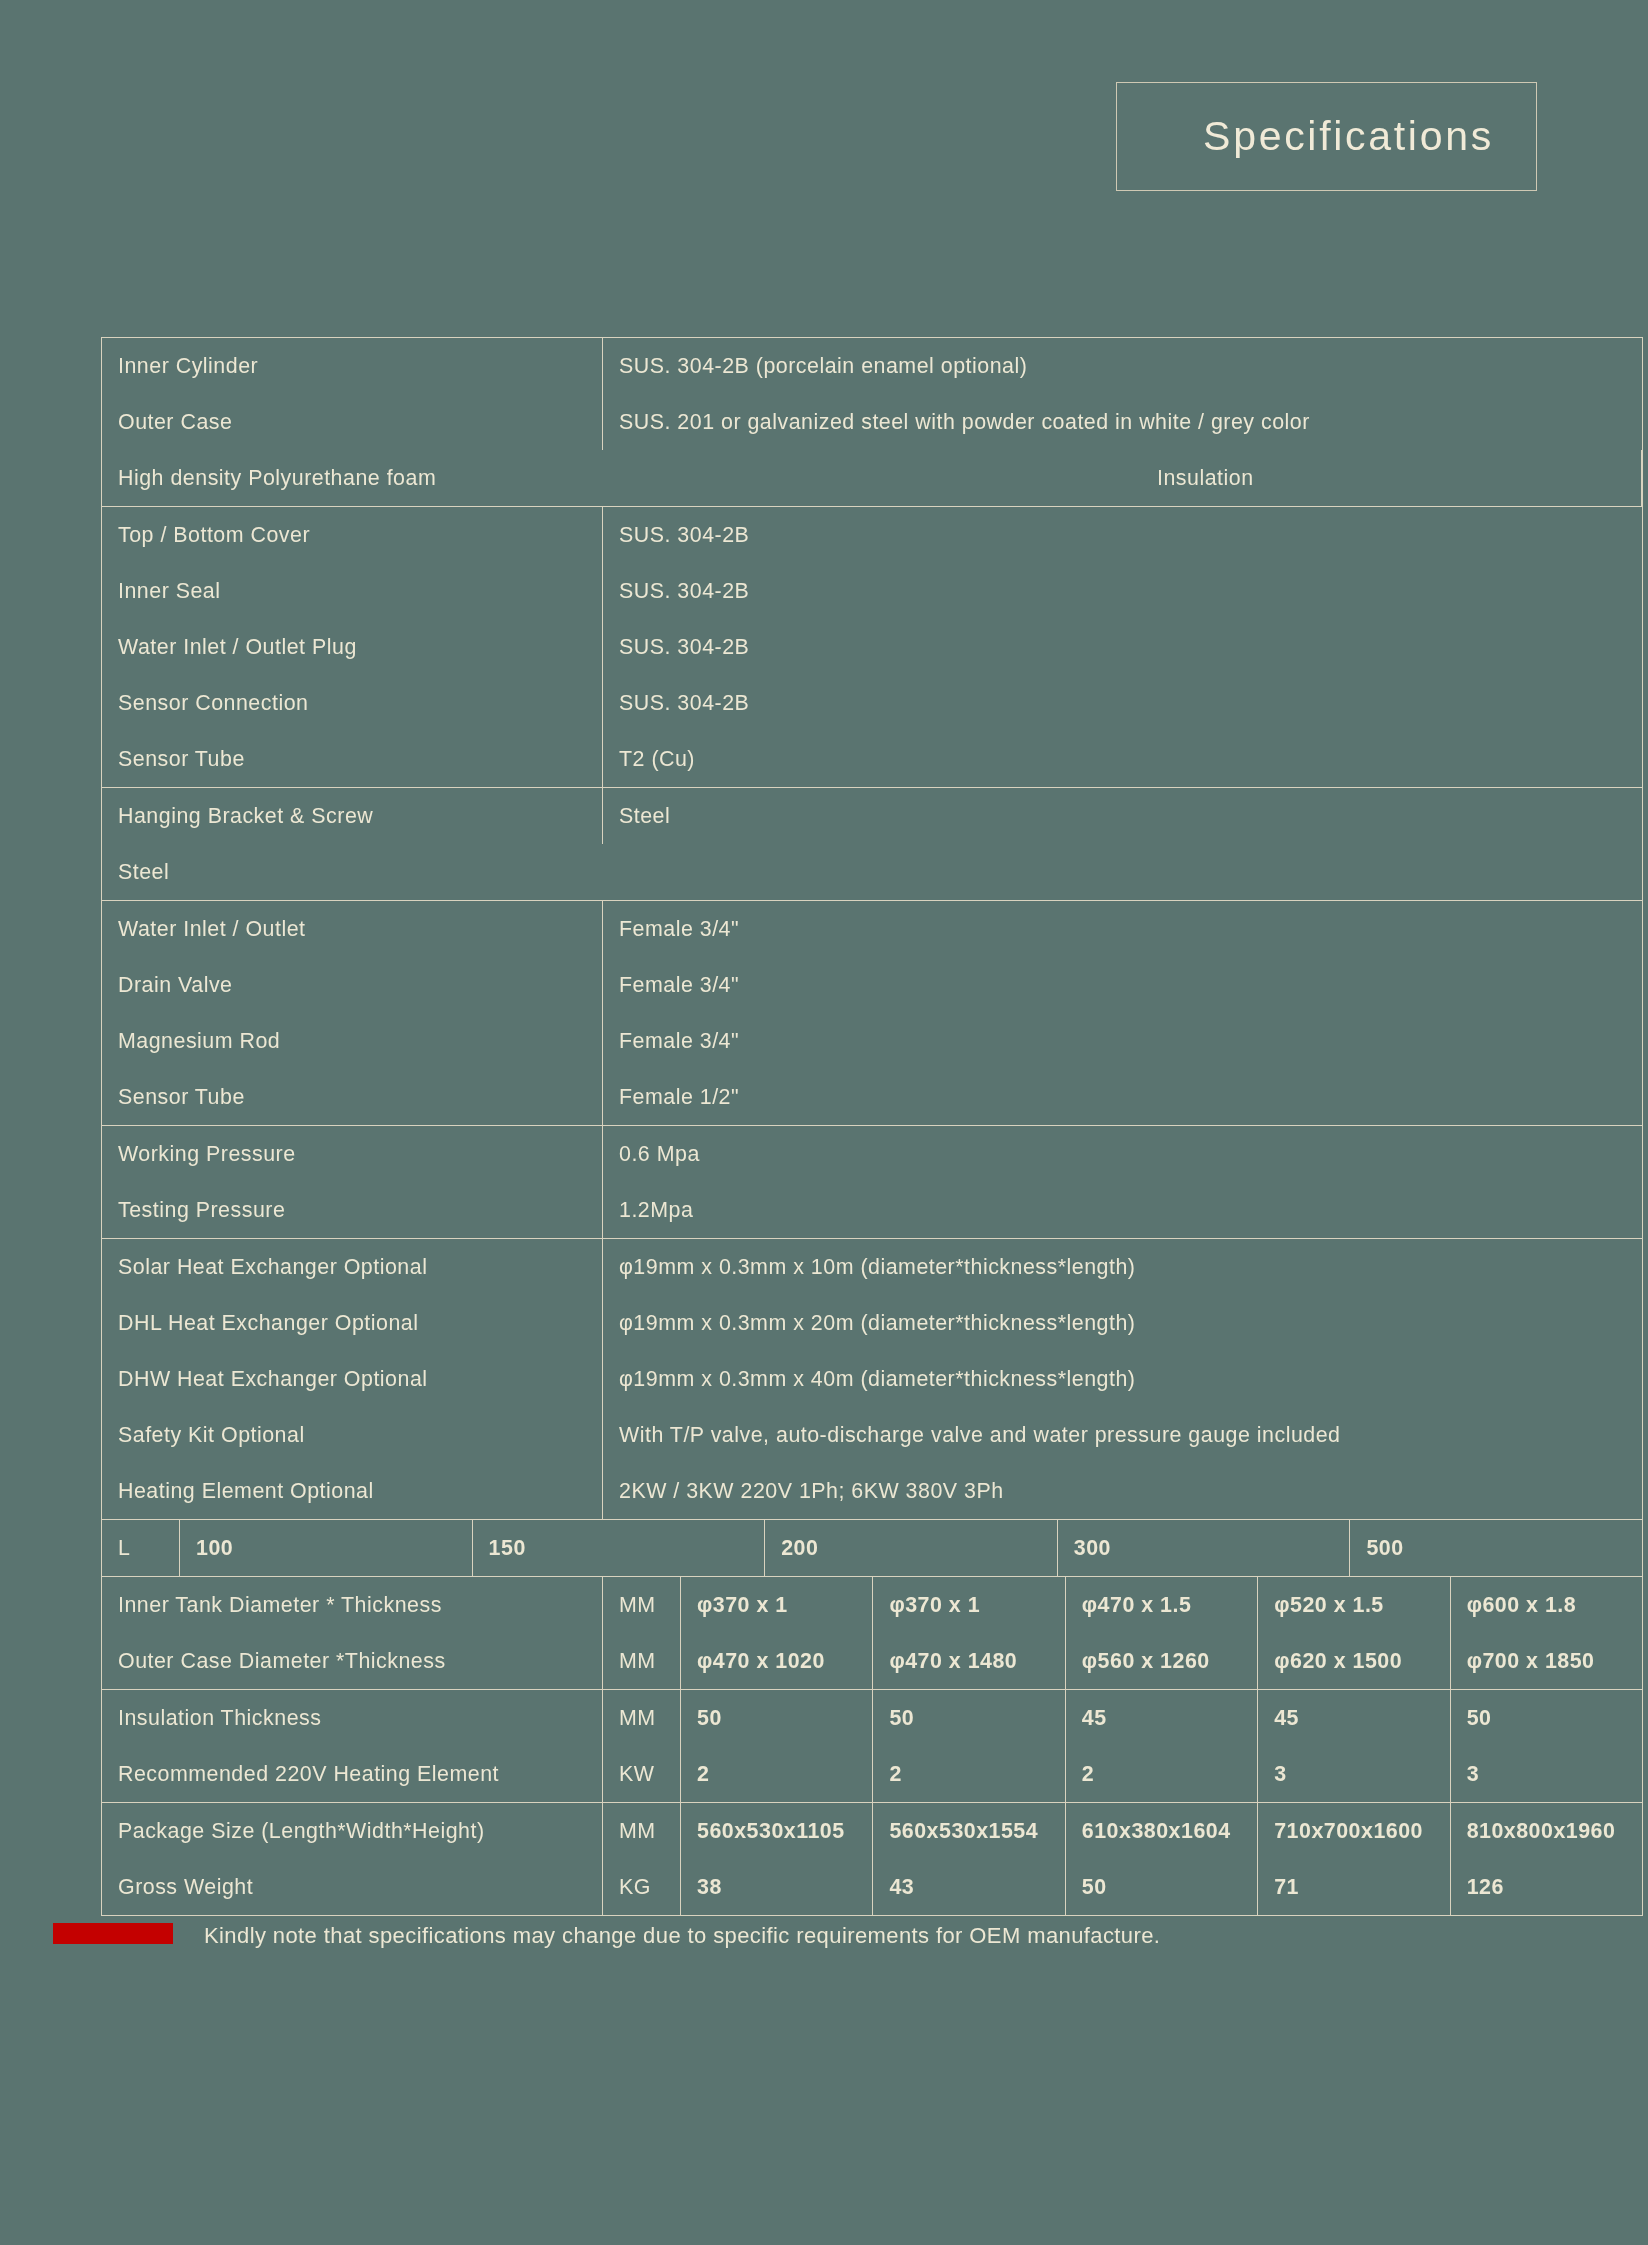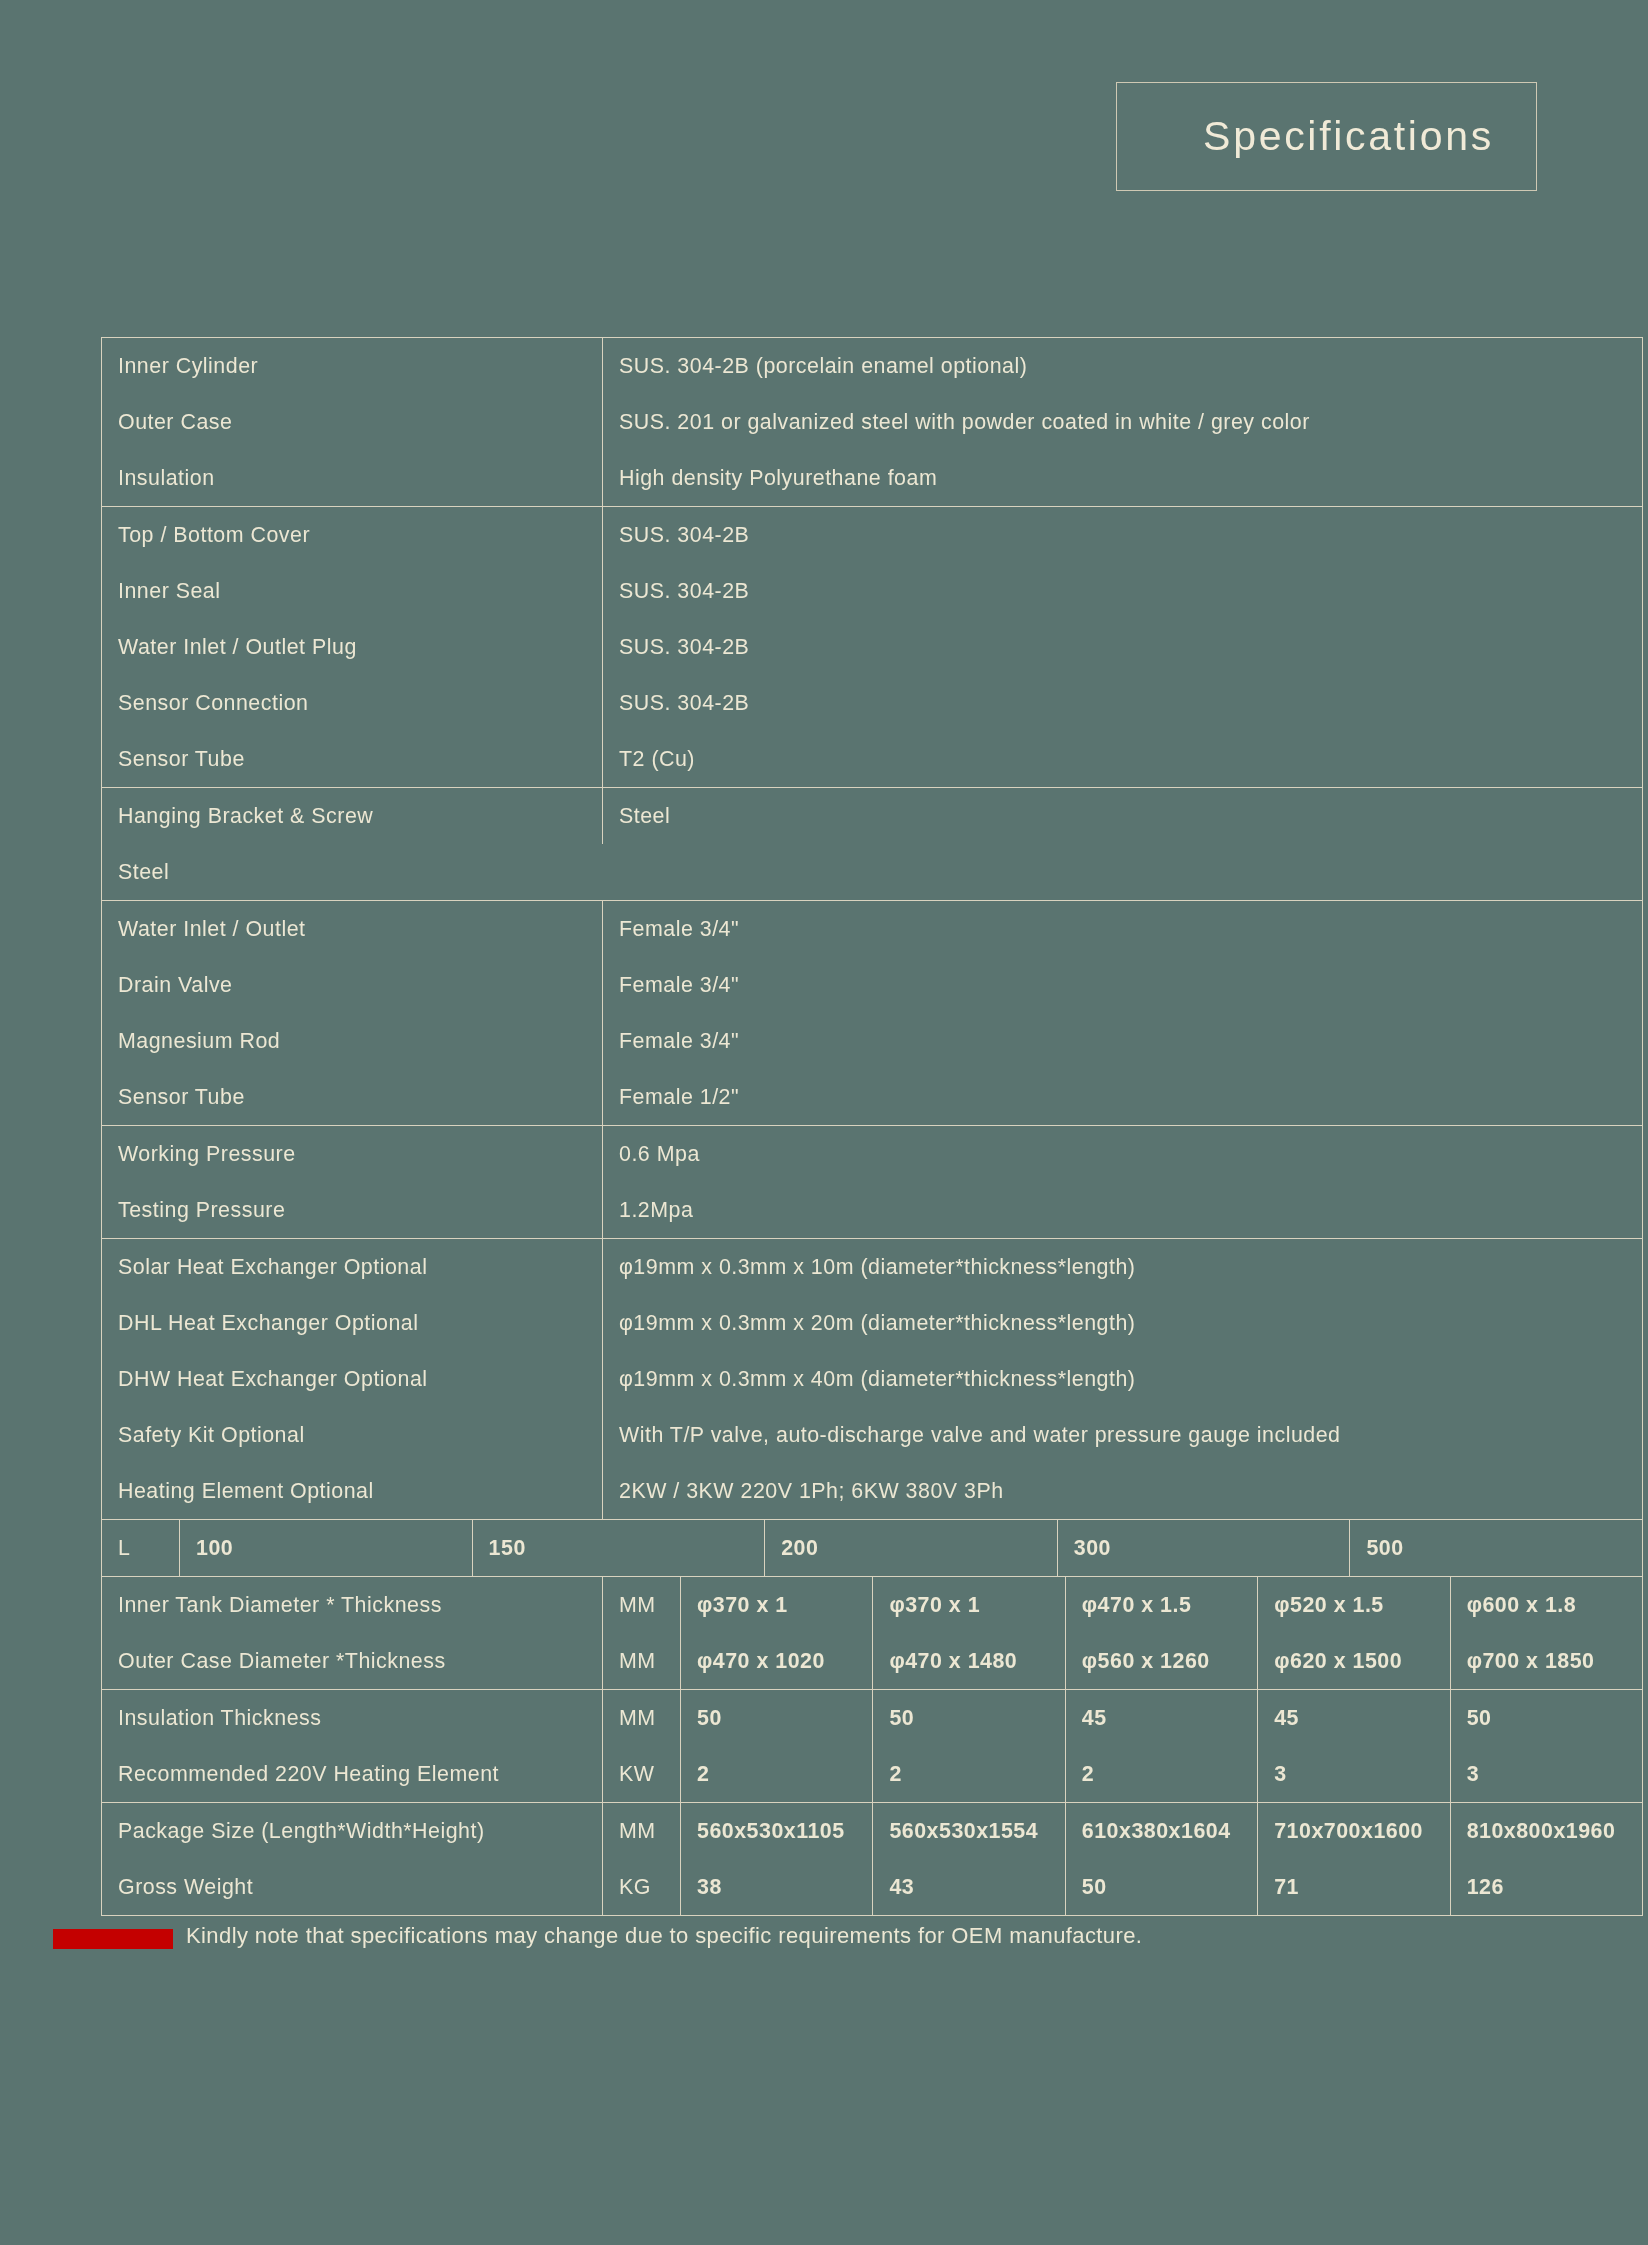--- a/index.html
+++ b/index.html
@@ -62,22 +62,22 @@
     flex: 1 1 0;
     border-right: 0.9px solid #d9d3bf;
     font-weight: bold;
   }
   .v.last { border-right: none; }
   .footnote {
     position: absolute;
     left: 53px;
     top: 1923px;
     display: flex;
-    align-items: flex-end;
-    gap: 13px;
+    align-items: flex-start;
+    gap: 31px;
   }
   .red-swatch {
     width: 120px;
     height: 20.5px;
     background: #c40000;
   }
   .footnote-text {
     font-size: 22px;
     letter-spacing: 0.4px;
     color: #ece7d3;
@@ -95,22 +95,22 @@
   <div class="group">
     <div class="row">
       <div class="cell label">Inner Cylinder</div>
       <div class="cell value">SUS. 304-2B (porcelain enamel optional)</div>
     </div>
     <div class="row">
       <div class="cell label">Outer Case</div>
       <div class="cell value">SUS. 201 or galvanized steel with powder coated in white / grey color</div>
     </div>
     <div class="row">
+      <div class="cell value">High density Polyurethane foam</div>
       <div class="cell label">Insulation</div>
-      <div class="cell value">High density Polyurethane foam</div>
     </div>
   </div>
 
   <div class="group">
     <div class="row">
       <div class="cell label">Top / Bottom Cover</div>
       <div class="cell value">SUS. 304-2B</div>
     </div>
     <div class="row">
       <div class="cell label">Inner Seal</div>

